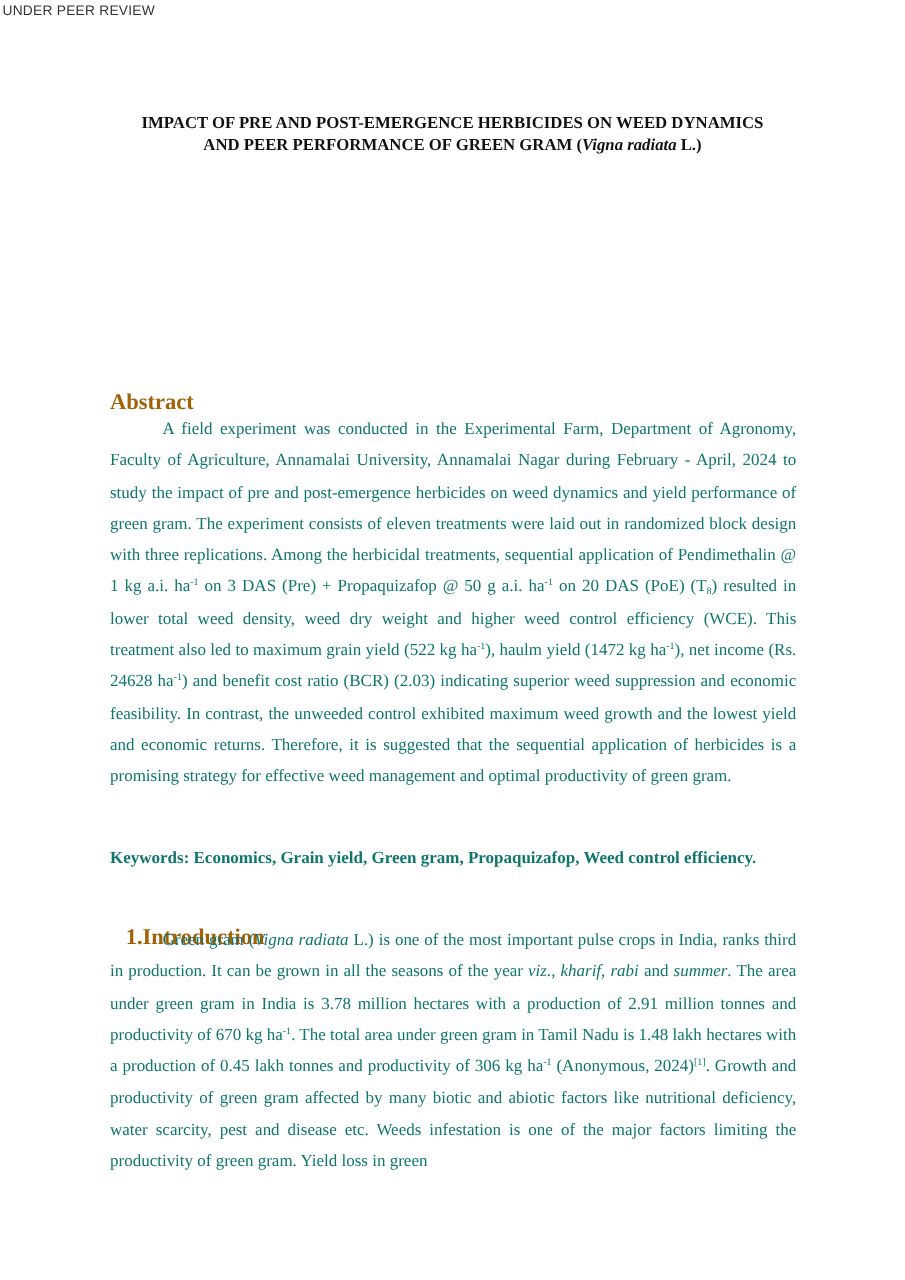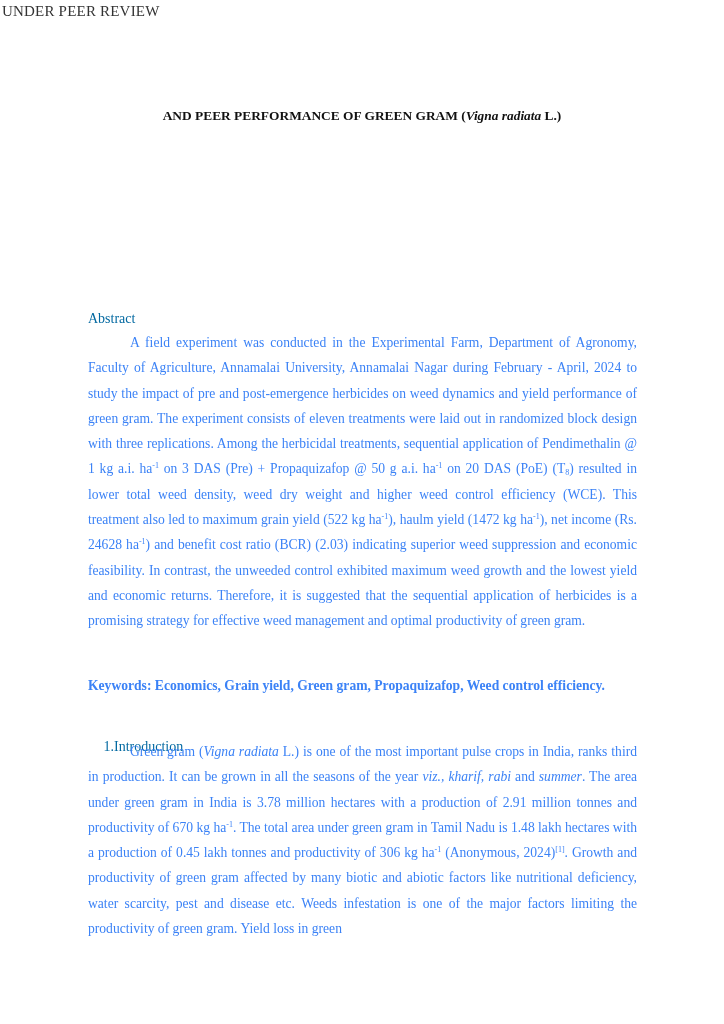--- a/index.html
+++ b/index.html
@@ -1,52 +1,52 @@
 <!DOCTYPE html>
 <html><head>
 <meta charset="utf-8">
 <style>
   html, body { margin: 0; padding: 0; background: #ffffff; }
   body { width: 724px; height: 1024px; position: relative; overflow: hidden; color: #111; }
   .watermark {
     position: absolute; left: 2px; top: 3px;
-    font-family: Liberation Serif, serif;
-    font-size: 15px; color: #333; letter-spacing: 0.2px; text-align: center;
+    font-family: Liberation Sans, sans-serif;
+    font-size: 11px; color: #333; letter-spacing: 0.2px; text-align: center;
   }
   .title {
     position: absolute; left: 60px; width: 604px; top: 89px;
     text-align: center;
     font-family: "Liberation Serif", "DejaVu Serif", serif;
     font-weight: bold; font-size: 13.4px; line-height: 18px; color: #111;
   }
   .title i { font-weight: bold; }
   .heading {
     position: absolute; left: 88px;
     font-family: "Liberation Serif", "DejaVu Serif", serif;
-    font-weight: normal; font-size: 14px; color: #0369a1;
+    font-weight: bold; font-size: 18px; color: #a16207;
   }
   .para {
     position: absolute; left: 88px; width: 549px;
     font-family: "Liberation Serif", "DejaVu Serif", serif;
-    font-size: 13.6px; line-height: 25.3px; color: #3b82f6;
+    font-size: 13.6px; line-height: 25.3px; color: #0f766e;
     text-align: justify;
     text-indent: 42px;
   }
   .para.noindent { text-indent: 0; font-weight: bold; }
   sup { font-size: 8px; vertical-align: 5px; line-height: 0; }
   sub { font-size: 8px; vertical-align: -2px; line-height: 0; }
   .num { display: inline-block; width: 26px; }
 </style>
 </head>
 <body>
 
 <div class="watermark">UNDER PEER REVIEW</div>
 
 <div class="title">
-  <br>
+  <span>IMPACT OF PRE AND POST-EMERGENCE HERBICIDES ON WEED DYNAMICS</span><br>
   <span>AND PEER PERFORMANCE OF GREEN GRAM (</span><i>Vigna radiata</i><span> L.)</span>
 </div>
 
 <div class="heading" style="top: 311px;">Abstract</div>
 
 <div class="para" style="top: 330px;"><span>A field experiment was conducted in the Experimental Farm, Department of Agronomy, Faculty of Agriculture, Annamalai University, Annamalai Nagar during February - April, 2024 to study the impact of pre and post-emergence herbicides on weed dynamics and yield performance of green gram. The experiment consists of eleven treatments were laid out in randomized block design with three replications. Among the herbicidal treatments, sequential application of Pendimethalin @ 1 kg a.i. ha</span><sup>-1</sup><span> on 3 DAS (Pre) + Propaquizafop @ 50 g a.i. ha</span><sup>-1</sup><span> on 20 DAS (PoE) (T</span><sub>8</sub><span>) resulted in lower total weed density, weed dry weight and higher weed control efficiency (WCE). This treatment also led to maximum grain yield (522 kg ha</span><sup>-1</sup><span>), haulm yield (1472 kg ha</span><sup>-1</sup><span>), net income (Rs. 24628 ha</span><sup>-1</sup><span>) and benefit cost ratio (BCR) (2.03) indicating superior weed suppression and economic feasibility. In contrast, the unweeded control exhibited maximum weed growth and the lowest yield and economic returns. Therefore, it is suggested that the sequential application of herbicides is a promising strategy for effective weed management and optimal productivity of green gram.</span></div>
 
 <div class="para noindent" style="top: 673px;">Keywords: Economics, Grain yield, Green gram, Propaquizafop, Weed control efficiency.</div>
 
 <div class="heading" style="top: 739px; text-align: right;"><span class="num">1.</span><span>Introduction</span></div>

